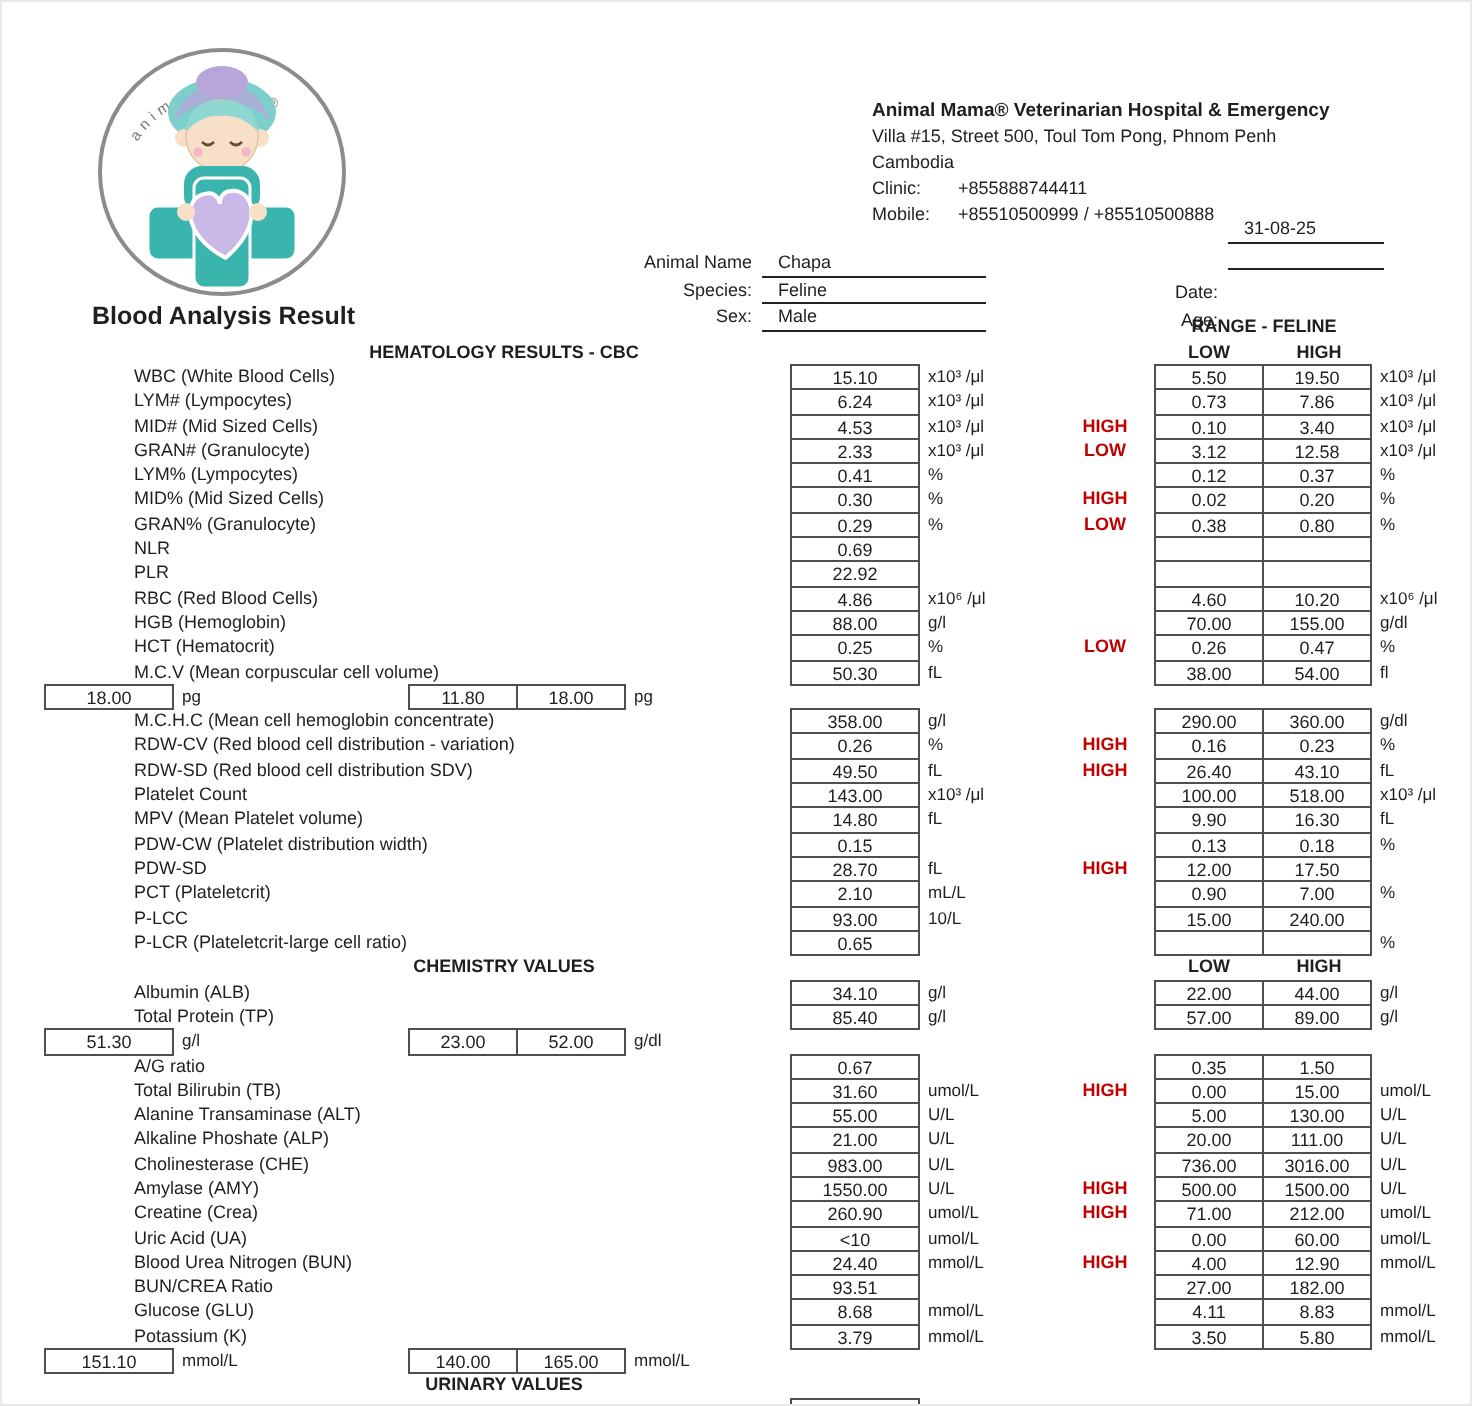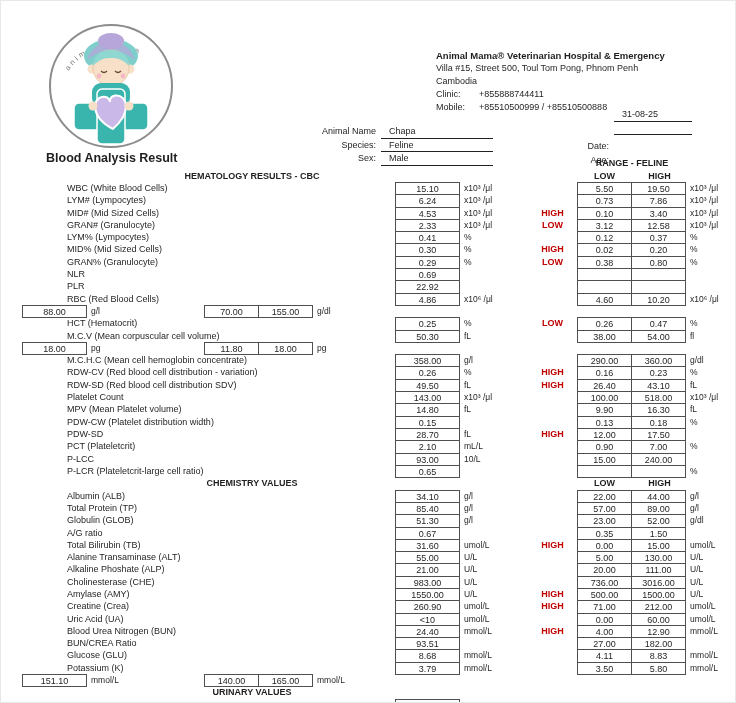--- a/index.html
+++ b/index.html
@@ -221,20 +221,21 @@
       <div class="trow">
         <div class="c-label">RBC (Red Blood Cells)</div>
         <div class="c-box c-val">4.86</div>
         <div class="c-unit">x10⁶ /μl</div>
         <div class="c-flag"></div>
         <div class="c-box c-lo">4.60</div>
         <div class="c-box c-hi">10.20</div>
         <div class="c-runit">x10⁶ /μl</div>
       </div>
       <div class="trow">
+        <div class="c-label">HGB (Hemoglobin)</div>
         <div class="c-box c-val">88.00</div>
         <div class="c-unit">g/l</div>
         <div class="c-flag"></div>
         <div class="c-box c-lo">70.00</div>
         <div class="c-box c-hi">155.00</div>
         <div class="c-runit">g/dl</div>
       </div>
       <div class="trow">
         <div class="c-label">HCT (Hematocrit)</div>
         <div class="c-box c-val">0.25</div>
@@ -369,21 +370,20 @@
       <div class="trow">
         <div class="c-label">Total Protein (TP)</div>
         <div class="c-box c-val">85.40</div>
         <div class="c-unit">g/l</div>
         <div class="c-flag"></div>
         <div class="c-box c-lo">57.00</div>
         <div class="c-box c-hi">89.00</div>
         <div class="c-runit">g/l</div>
       </div>
       <div class="trow">
-        <div class="c-label">Globulin (GLOB)</div>
         <div class="c-box c-val">51.30</div>
         <div class="c-unit">g/l</div>
         <div class="c-flag"></div>
         <div class="c-box c-lo">23.00</div>
         <div class="c-box c-hi">52.00</div>
         <div class="c-runit">g/dl</div>
       </div>
       <div class="trow">
         <div class="c-label">A/G ratio</div>
         <div class="c-box c-val">0.67</div>

